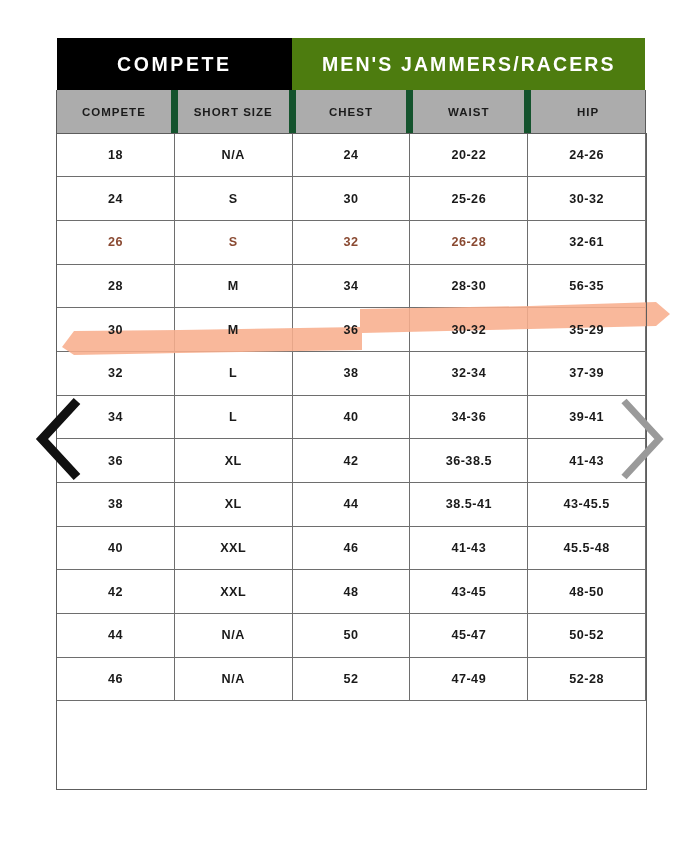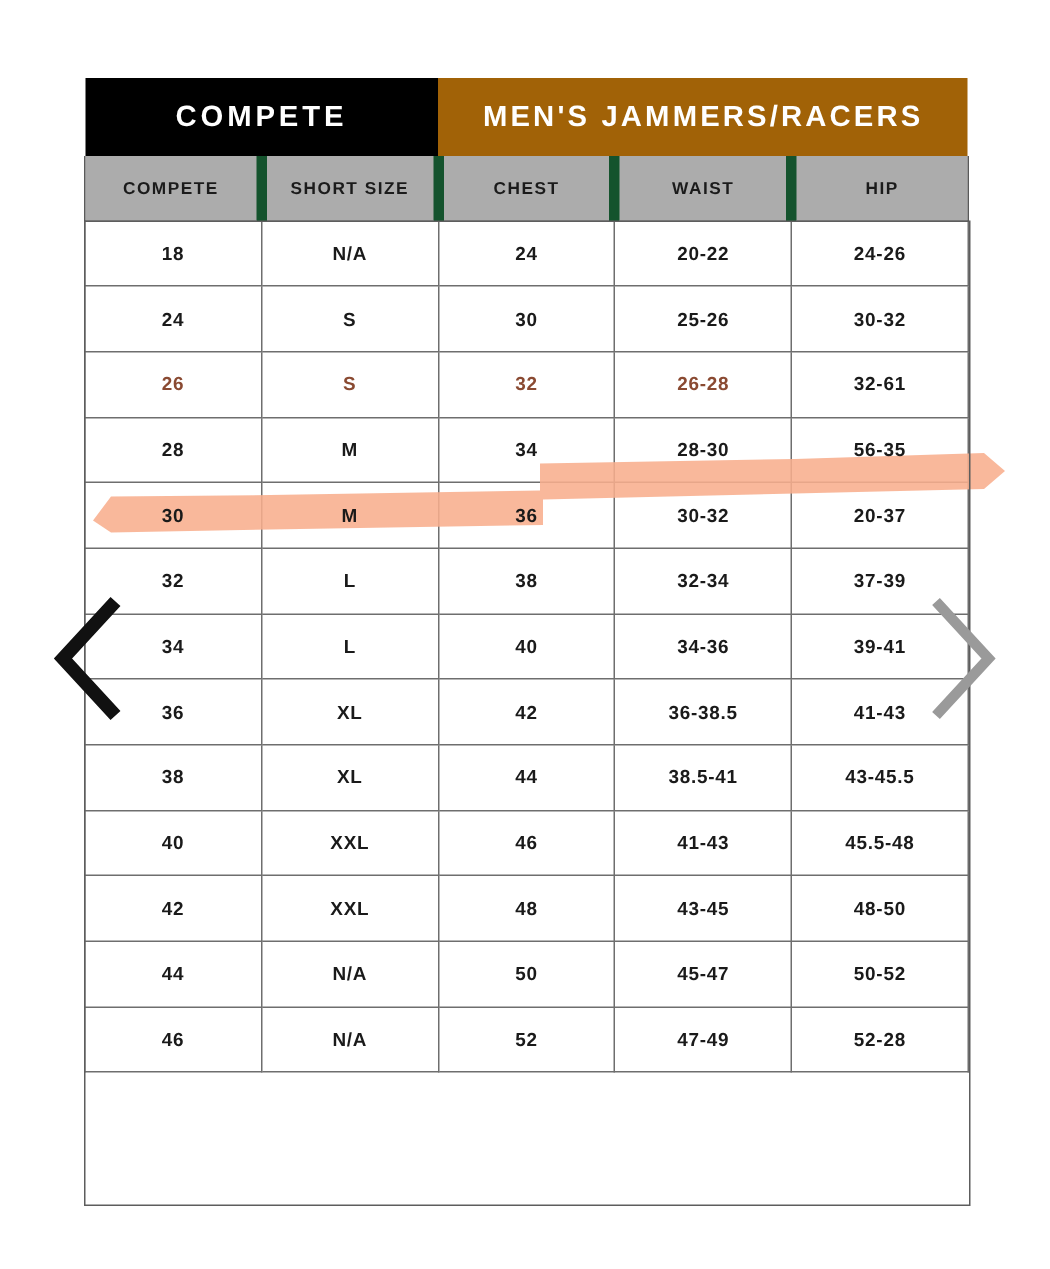--- a/index.html
+++ b/index.html
@@ -19,21 +19,20 @@
     background: #ffffff;
   }
 
   
   #chart-wrap {
     position: absolute;
     left: 56px;
     top: 38px;
     width: 589px;
     height: 750px;
-    margin-top: 14px;
   }
 
   table.size-chart {
     width: 589px;
     border-collapse: collapse;
     table-layout: fixed;
   }
 
   table.size-chart col { width: 117.8px; }
 
@@ -45,21 +44,21 @@
     text-align: center;
     border: none;
   }
 
   th.banner-dark {
     background: #000000;
     color: #ffffff;
   }
 
   th.banner-accent {
-    background: #a16207;
+    background: #4d7c0f;
     color: #ffffff;
   }
 
   .banner-text {
     display: block;
     font-size: 19.5px;
     font-weight: 700;
     letter-spacing: 2.6px;
     line-height: 52px;
     white-space: nowrap;
@@ -231,21 +230,21 @@
             <td>M</td>
             <td>34</td>
             <td>28-30</td>
             <td>56-35</td>
           </tr>
           <tr>
             <td>30</td>
             <td>M</td>
             <td>36</td>
             <td>30-32</td>
-            <td>20-37</td>
+            <td>35-29</td>
           </tr>
           <tr>
             <td>32</td>
             <td>L</td>
             <td>38</td>
             <td>32-34</td>
             <td>37-39</td>
           </tr>
           <tr>
             <td>34</td>

